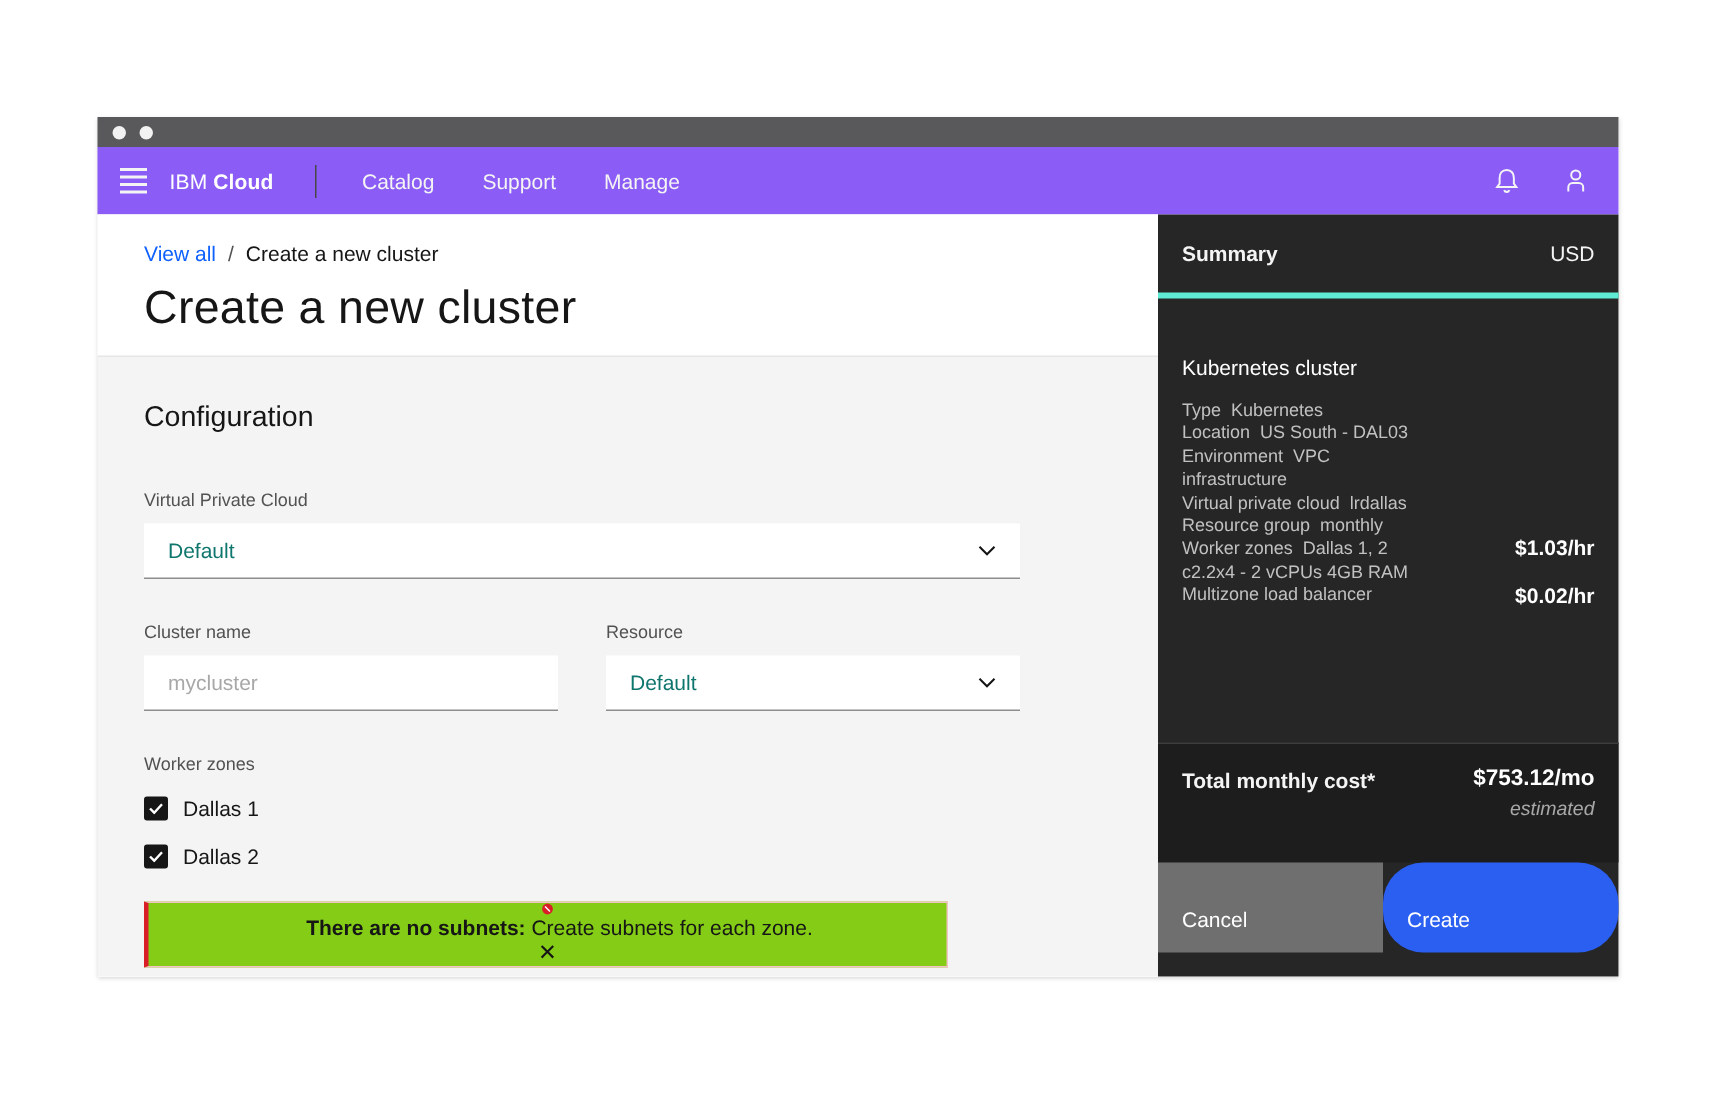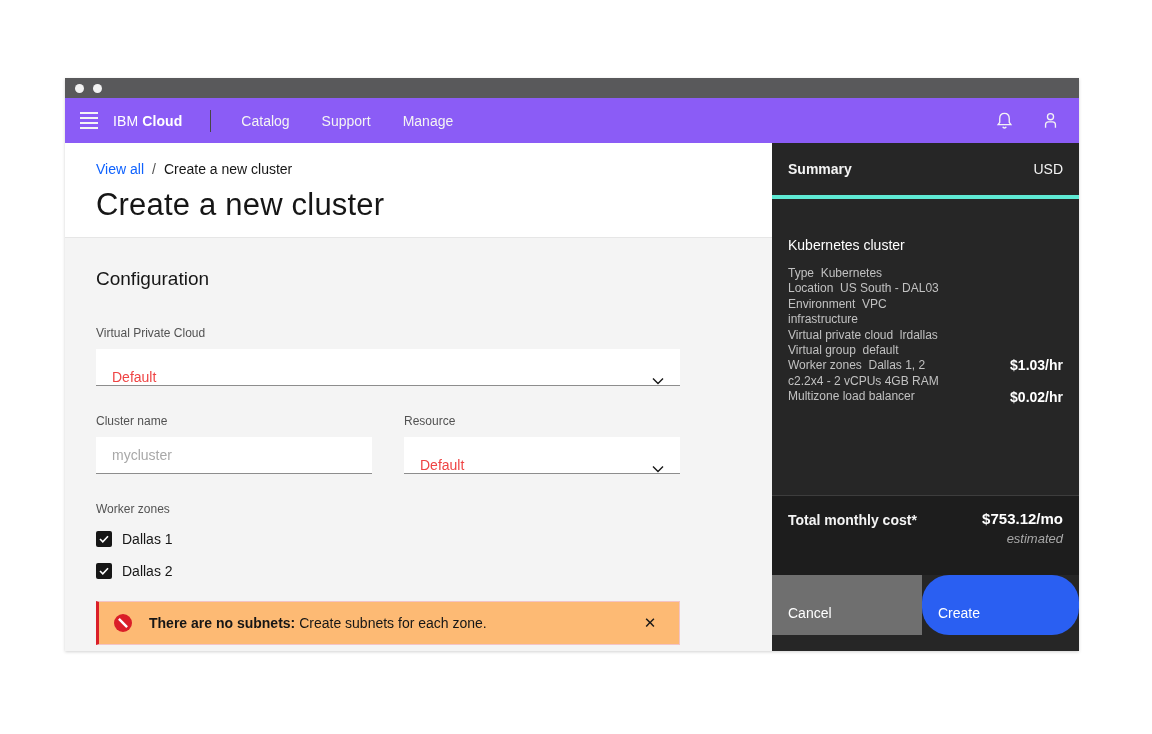--- a/index.html
+++ b/index.html
@@ -26,35 +26,35 @@
   .main { width:707px; display:flex; flex-direction:column; background:#f4f4f4; }
   .hero { background:#ffffff; height:95px; padding:18px 0 0 31px; border-bottom:1px solid #e6e6e6; }
   .breadcrumb { font-size:14px; color:#161616; display:flex; gap:8px; align-items:center; }
   .breadcrumb a { color:#0f62fe; text-decoration:none; cursor:pointer; }
   .crumb-sep { color:#525252; }
   .page-title { font-size:31px; font-weight:300; color:#161616; margin-top:10px; letter-spacing:.2px; }
 
   .form { padding:30px 27px 0 31px; }
   .section-title { font-size:19px; font-weight:400; color:#161616; margin-bottom:36px; }
   .field-label { font-size:12px; color:#525252; margin-bottom:9px; }
-  .select, .text-input { background:#ffffff; border:none; border-bottom:1px solid #8d8d8d; height:37px; display:flex; align-items:flex-end; justify-content:space-between; padding:0 16px; font-size:14px; color:#ef4444; cursor:pointer; }
+  .select, .text-input { background:#ffffff; border:none; border-bottom:1px solid #8d8d8d; height:37px; display:flex; align-items:center; justify-content:space-between; padding:0 16px; font-size:14px; color:#0f766e; cursor:pointer; }
   .vpc-select { width:584px; margin-bottom:28px; }
   .field-row { display:flex; gap:32px; margin-bottom:28px; }
   .field-col-1 { width:276px; }
   .field-col-2 { width:276px; }
   input.text-input { width:276px; cursor:text; }
   input.text-input::placeholder { color:#a8a8a8; }
   .chevron { flex:0 0 auto; margin-left:8px; }
 
   .wz-label { margin-bottom:14px; }
   .check-row { display:flex; align-items:center; gap:10px; margin-bottom:14px; height:18px; cursor:pointer; }
   .checkbox { width:16px; height:16px; background:#161616; border-radius:2px; display:flex; align-items:center; justify-content:center; }
   .check-row .cb-label { font-size:14px; color:#161616; }
 
-  .alert { width:584px; height:44px; margin-top:21px; background:#fdba74; border:1px solid #f3c4c6; border-left:3px solid #da1e28; display:flex; align-items:center; padding:0 14px; }
+  .alert { width:536px; height:44px; margin-top:21px; background:#84cc16; border:1px solid #f3c4c6; border-left:3px solid #da1e28; display:flex; align-items:center; padding:0 14px;flex-direction:column; }
   .alert-text { font-size:14px; color:#161616; margin-left:16px; flex:1; }
   .alert-text b { font-weight:700; }
   .alert-close { width:30px; height:30px; display:flex; align-items:center; justify-content:center; cursor:pointer; color:#161616; font-size:15px; }
 
   
   .summary { width:307px; background:#262626; color:#ffffff; display:flex; flex-direction:column; }
   .sum-header { height:56px; flex:0 0 auto; display:flex; align-items:center; justify-content:space-between; padding:0 16px; border-bottom:4px solid #5eead4; }
   .sum-title { font-size:14px; font-weight:700; color:#f4f4f4; }
   .sum-currency { font-size:14px; color:#f4f4f4; }
   .sum-body { flex:1; padding:38px 16px 0 16px; position:relative; }
@@ -184,21 +184,21 @@
         <span class="sum-title">Summary</span>
         <span class="sum-currency">USD</span>
       </div>
       <div class="sum-body">
         <div class="sum-product">Kubernetes cluster</div>
         <div class="detail-line">Type  Kubernetes</div>
         <div class="detail-line">Location  US South - DAL03</div>
         <div class="detail-line">Environment  VPC</div>
         <div class="detail-line">infrastructure</div>
         <div class="detail-line">Virtual private cloud  lrdallas</div>
-        <div class="detail-line">Virtual group  default</div>
+        <div class="detail-line">Resource group  monthly</div>
         <div class="detail-line">Worker zones  Dallas 1, 2</div>
         <div class="detail-line">c2.2x4 - 2 vCPUs 4GB RAM</div>
         <div class="detail-line">Multizone load balancer</div>
         <div class="price price-1">$1.03/hr</div>
         <div class="price price-2">$0.02/hr</div>
       </div>
       <div class="sum-total">
         <div class="total-label">Total monthly cost*</div>
         <div class="total-right">
           <div class="total-value">$753.12/mo</div>

